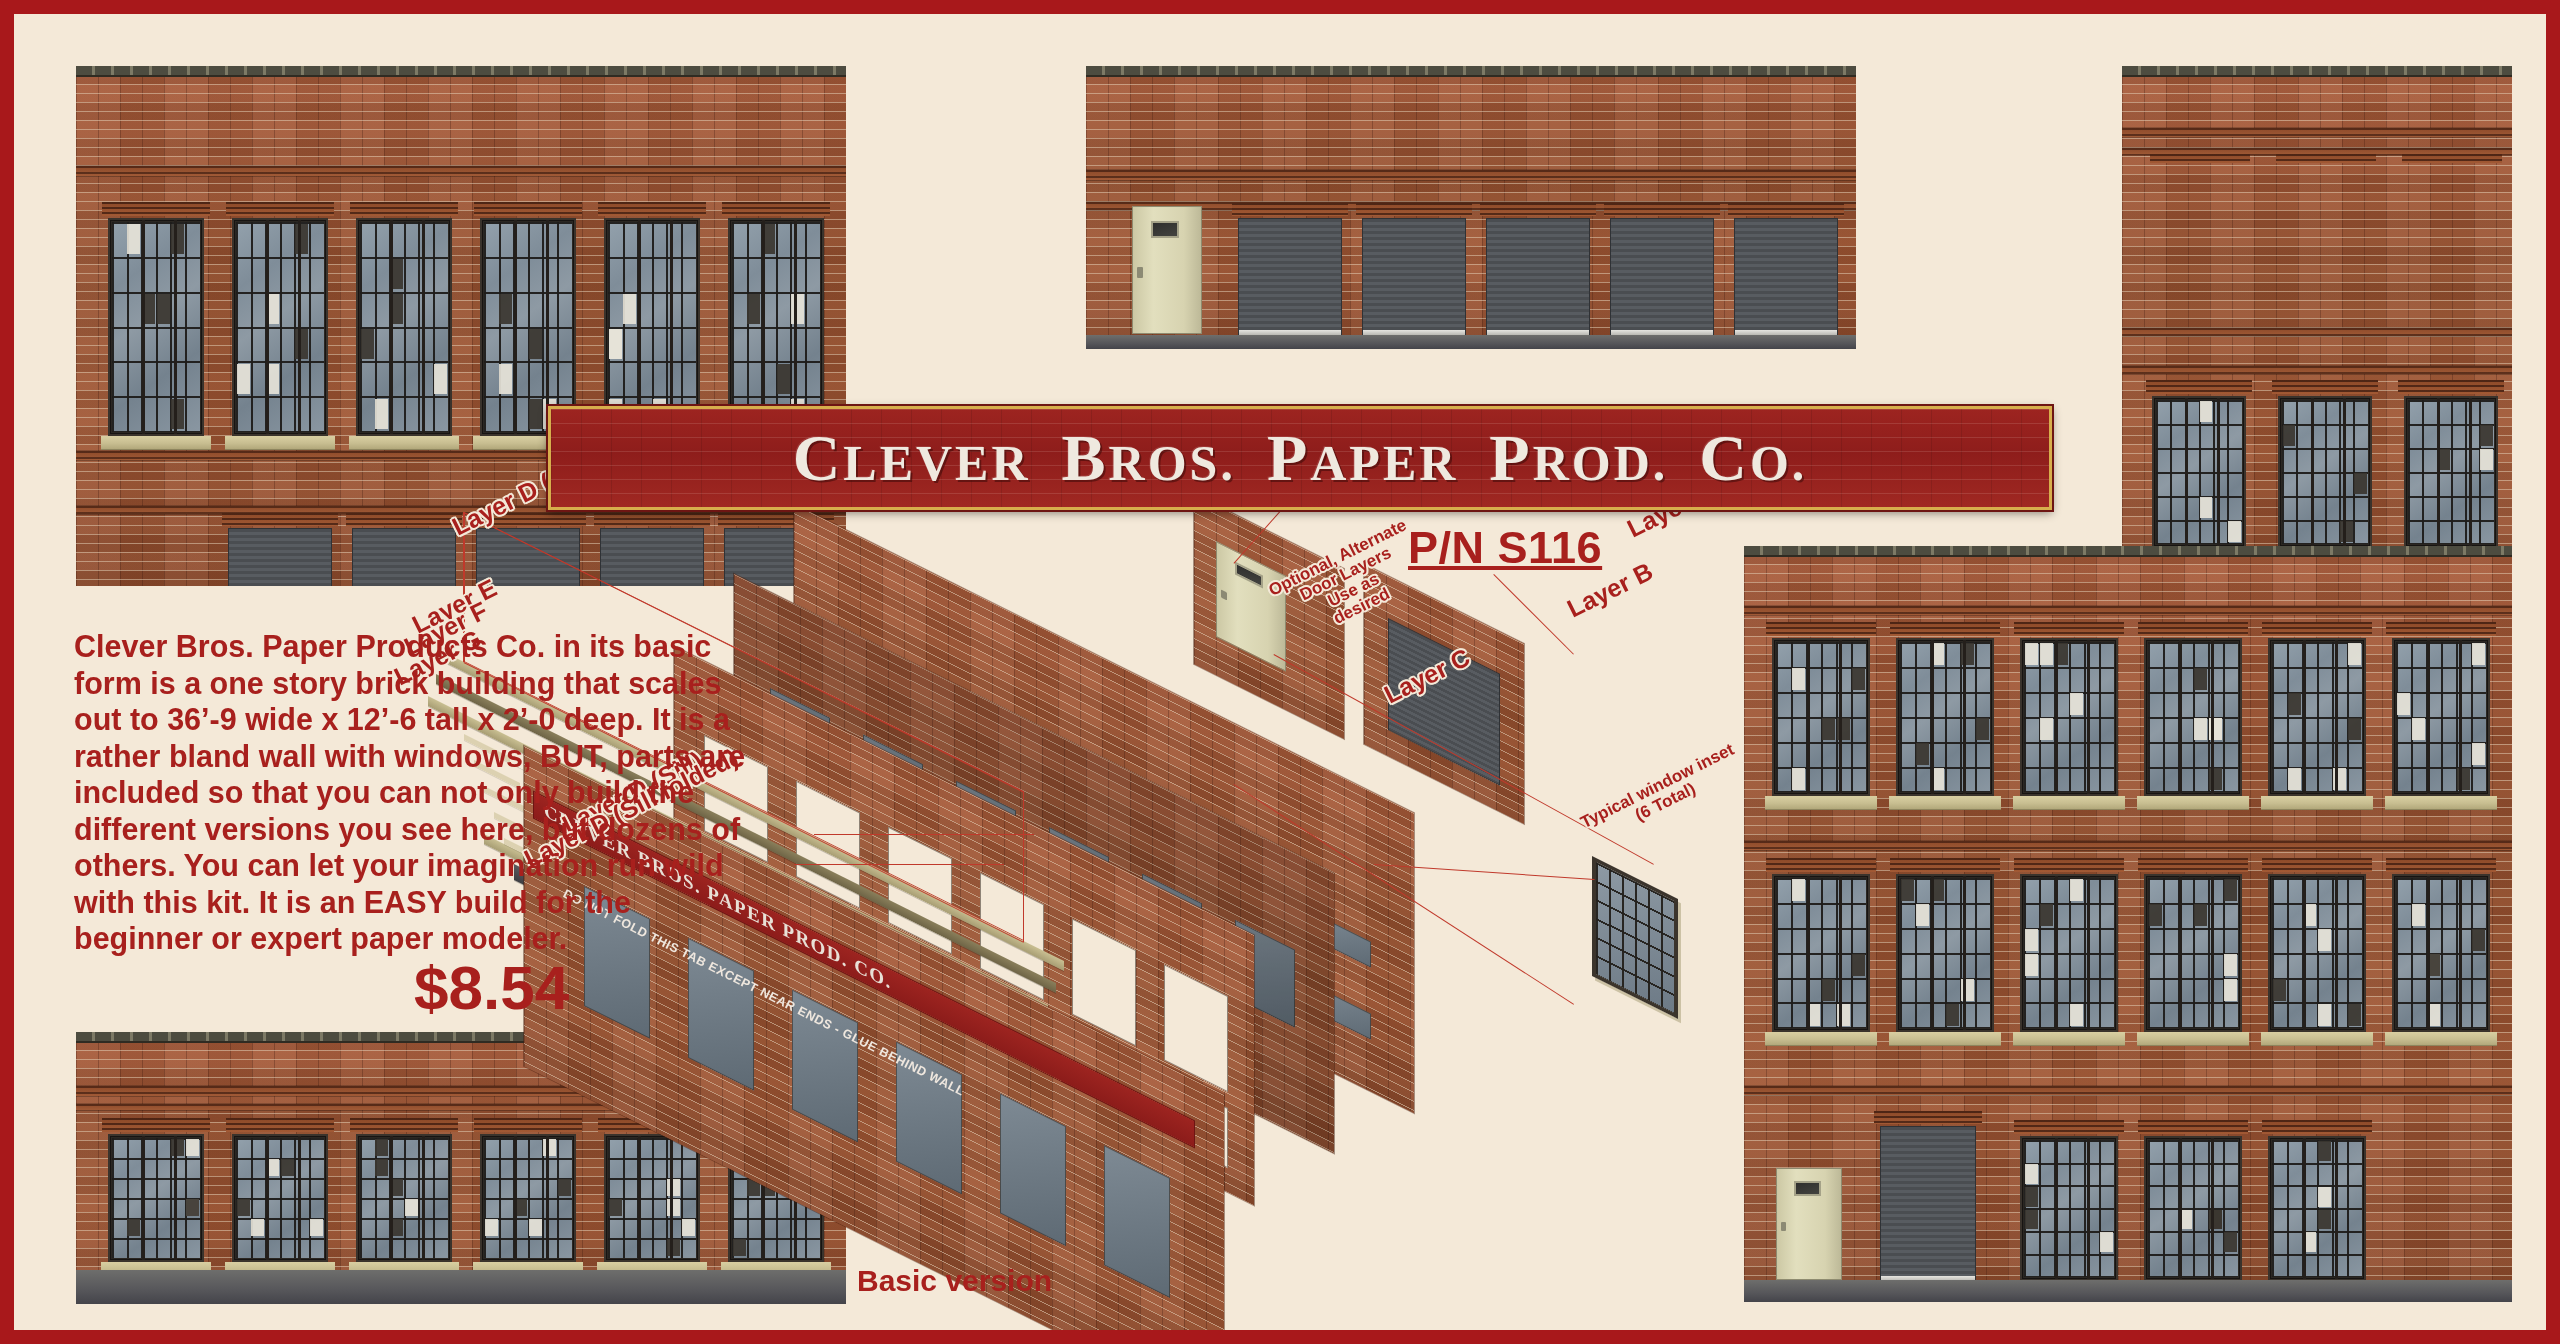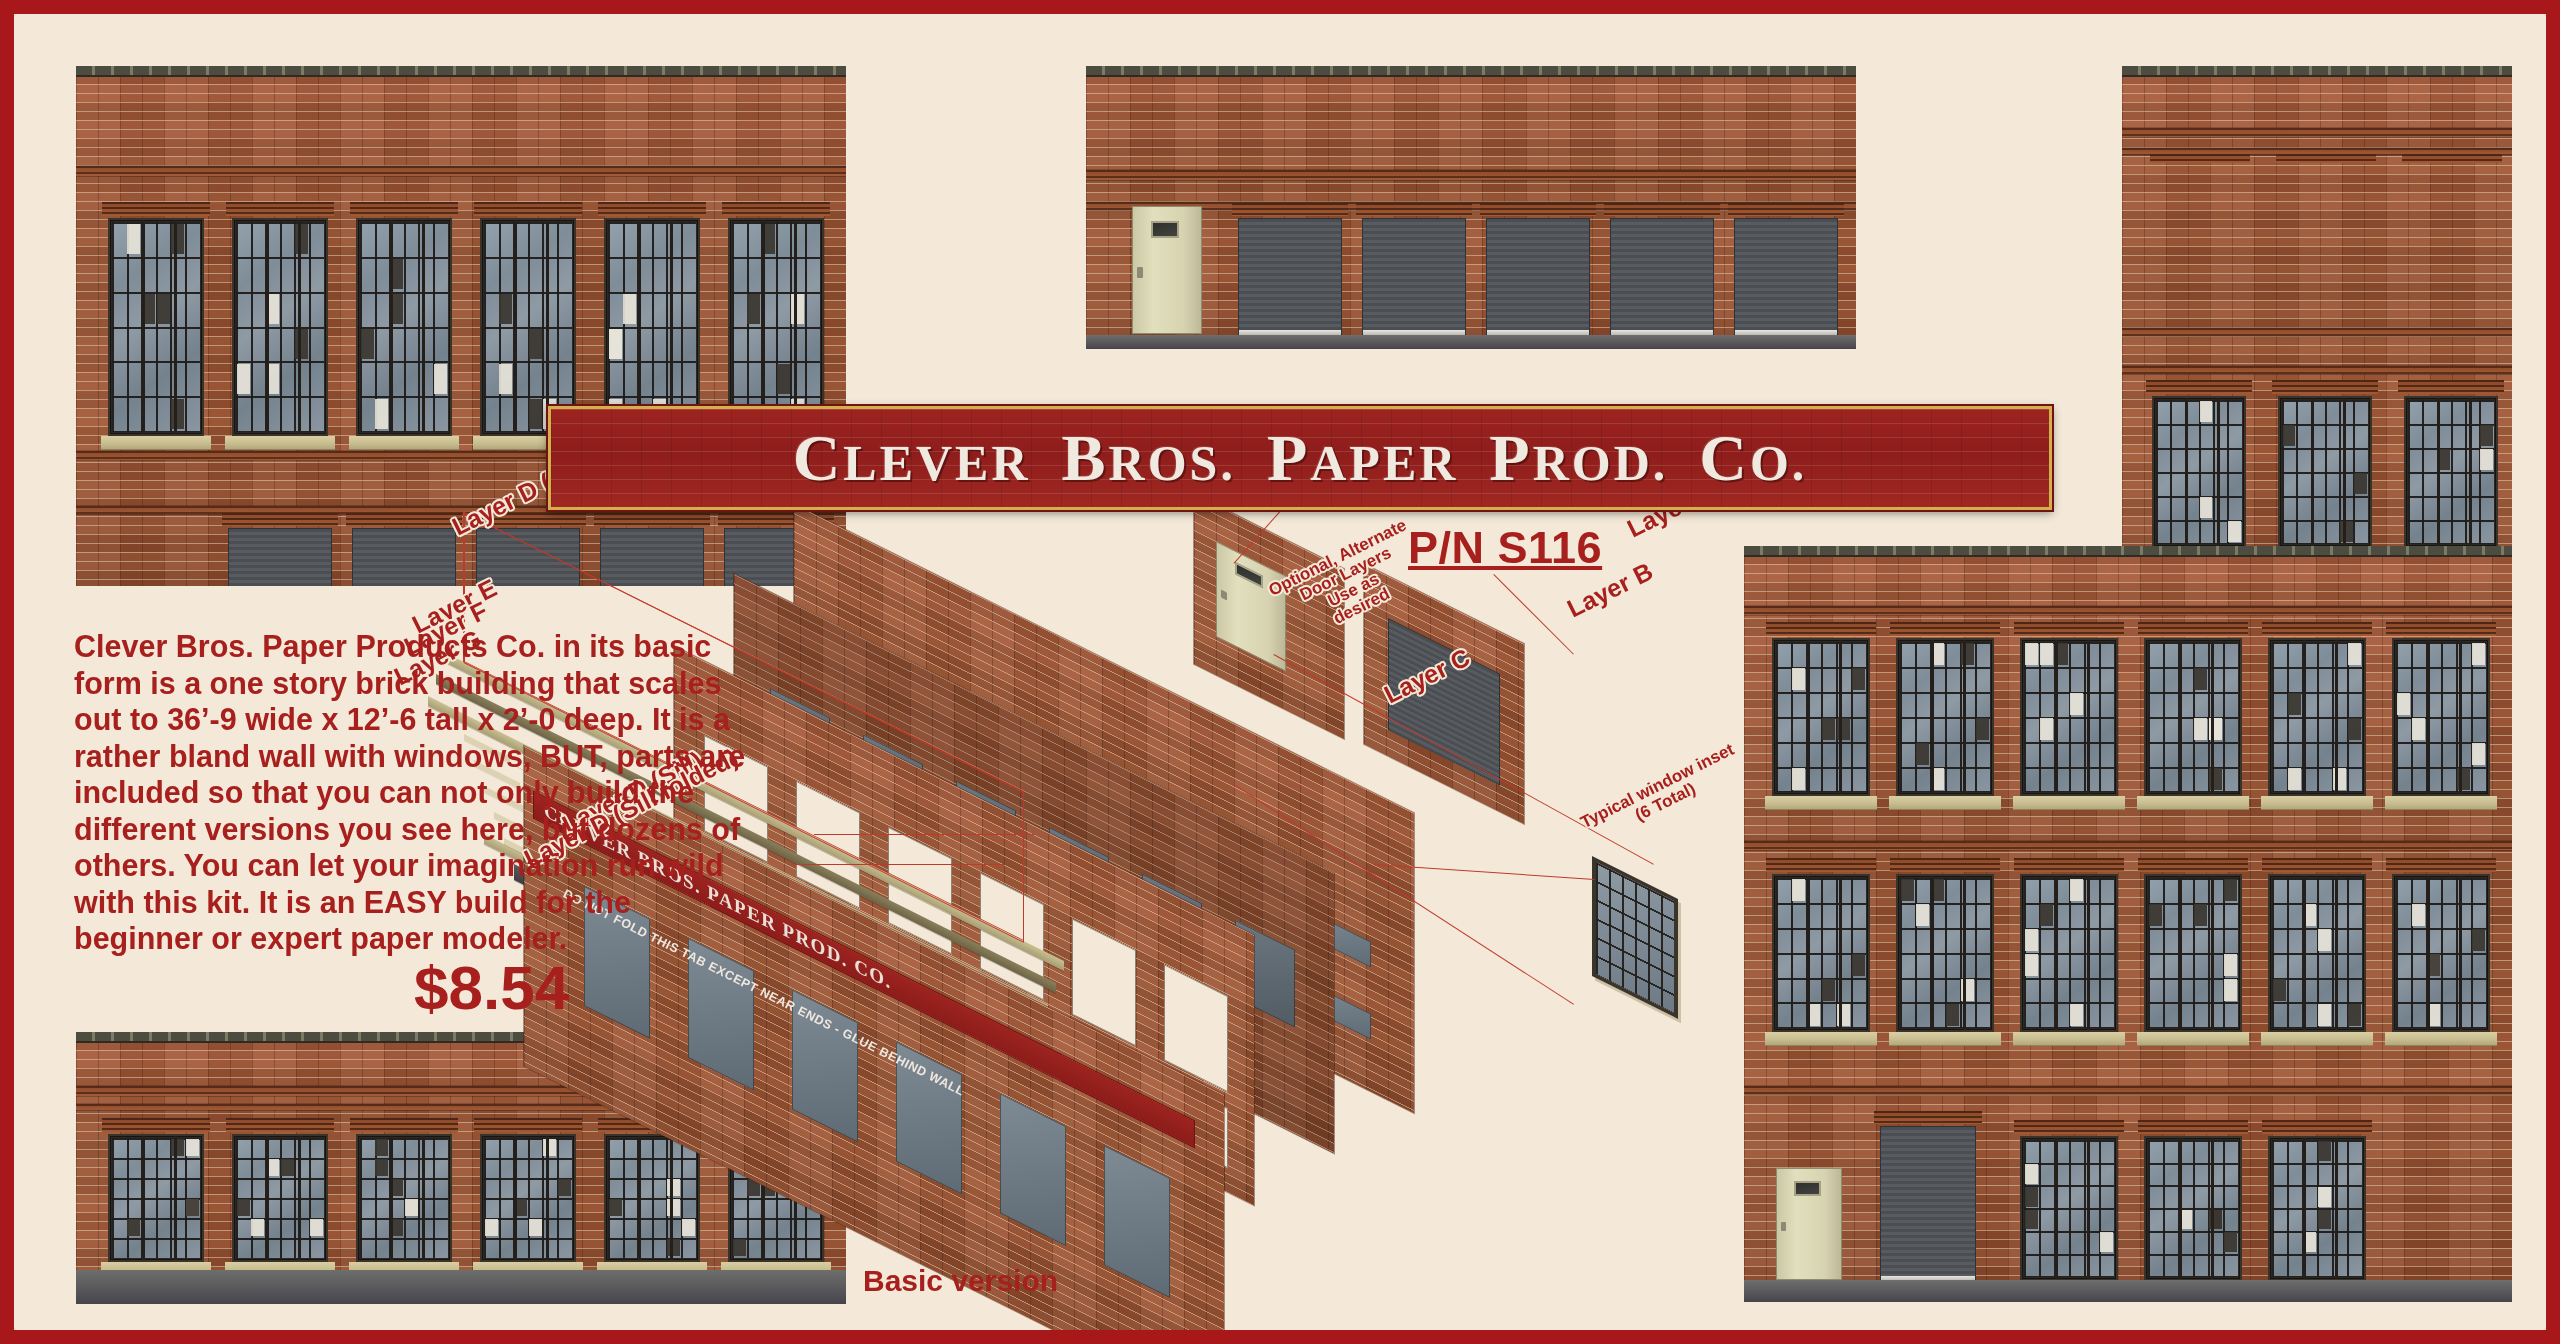--- a/index.html
+++ b/index.html
@@ -840,16 +840,16 @@
   <div id="sign" style="left:534px; top:392px; width:1504px; height:104px;">
     <div class="signtext" id="signtext"><span class="cap">C</span><span class="sm">LEVER</span><span class="sm">&nbsp;&nbsp;</span><span class="cap">B</span><span class="sm">ROS.</span><span class="sm">&nbsp;&nbsp;</span><span class="cap">P</span><span class="sm">APER</span><span class="sm">&nbsp;&nbsp;</span><span class="cap">P</span><span class="sm">ROD.</span><span class="sm">&nbsp;&nbsp;</span><span class="cap">C</span><span class="sm">O.</span></div>
   </div>
 
   <div id="pn" style="left:1394px; top:508px;text-decoration:underline;">P/N S116</div>
 
   <div id="blurb" style="left:60px; top:614px;">Clever Bros. Paper Products Co. in its basic form is a one story brick building that scales out to 36’-9 wide x 12’-6 tall x 2’-0 deep.  It is a rather bland wall with windows, BUT, parts are included so that you can not only build the different versions you see here, but dozens of others.  You can let your imagination run wild with this kit.  It is an EASY build for the beginner or expert paper modeler.</div>
 
   <div id="price" style="left:400px; top:938px;">$8.54</div>
 
-  <div id="basicversion" style="left:843px; top:1250px;margin-left:6px;">Basic version</div>
+  <div id="basicversion" style="left:843px; top:1250px;">Basic version</div>
 
 </div>
 </div>
 
 </body></html>

